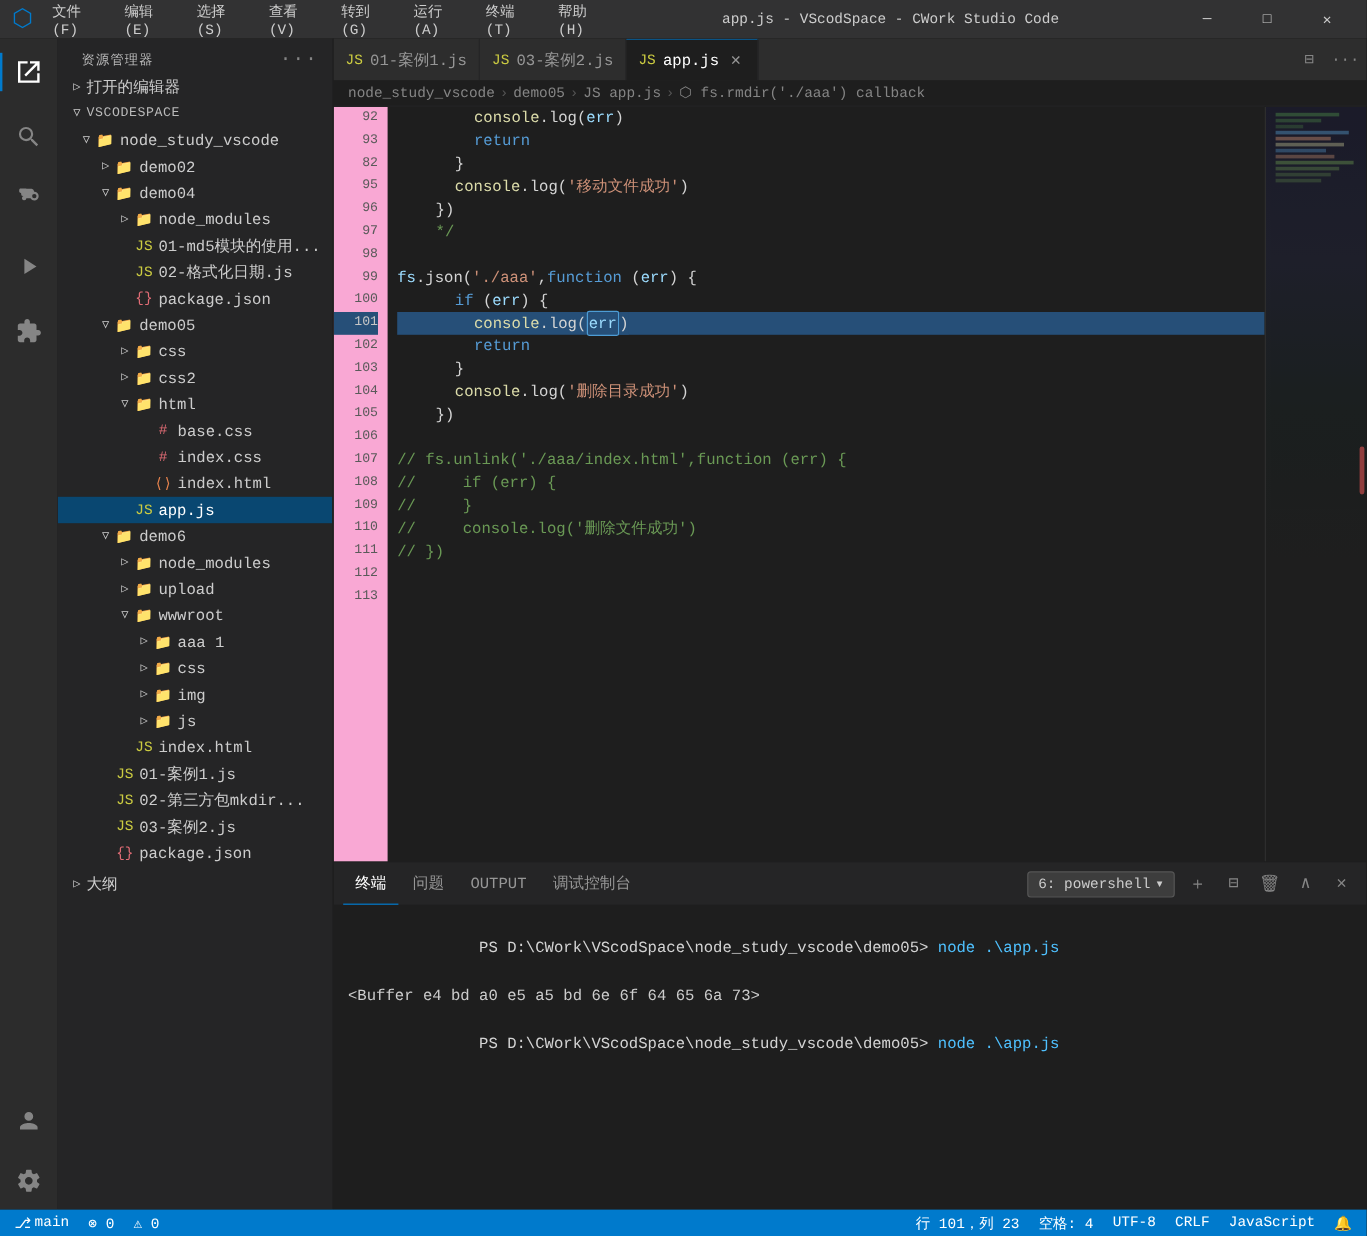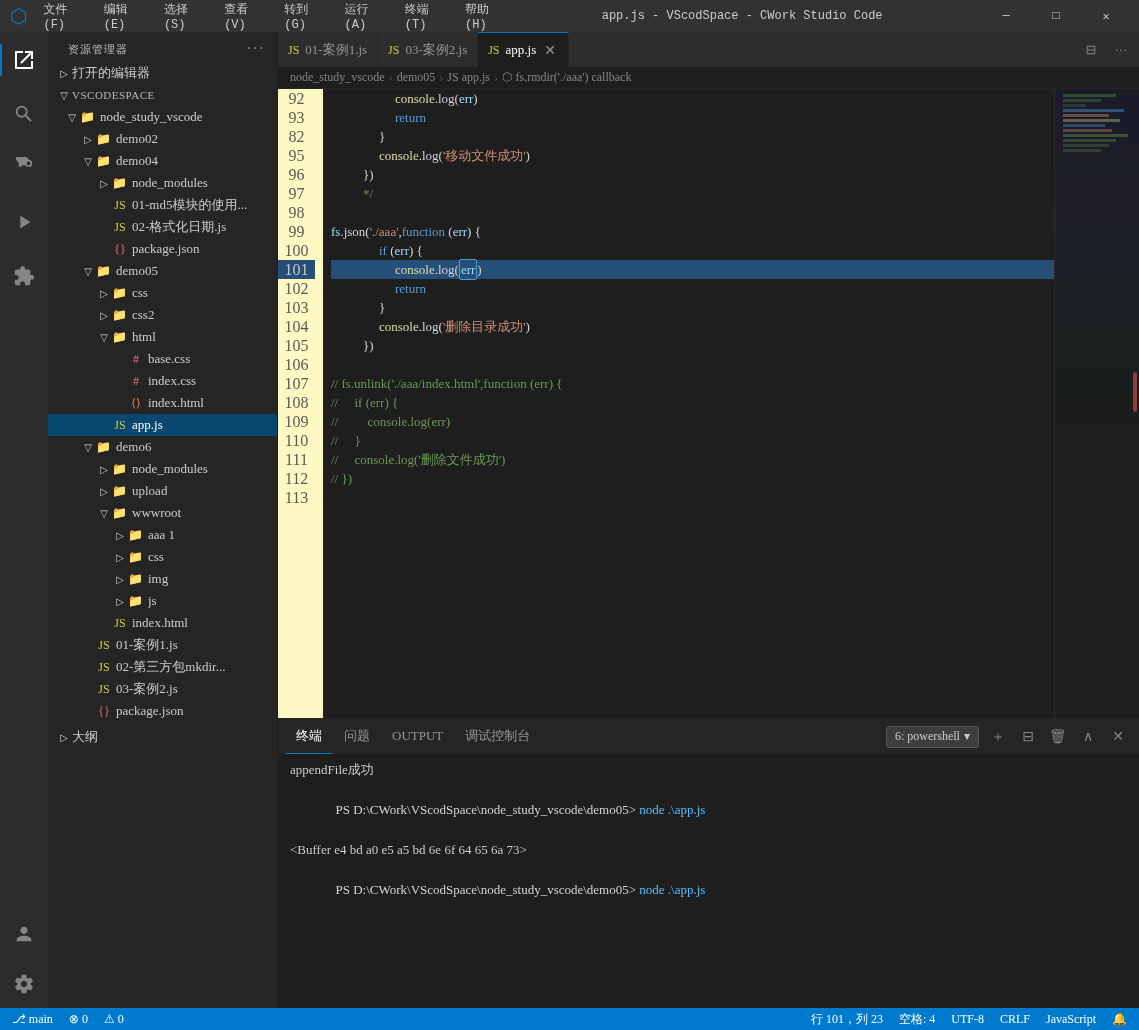--- a/index.html
+++ b/index.html
@@ -54,21 +54,20 @@
       justify-content: center;
       cursor: pointer;
       font-size: 12px;
     }
 
     
     #app {
       display: flex;
       flex-direction: column;
       height: calc(1030px - 32px);
-      font-family: Liberation Serif, serif;
     }
 
     
     #content {
       display: flex;
       flex: 1;
       overflow: hidden;
     }
 
     
@@ -261,26 +260,26 @@
     
     #code-editor {
       flex: 1;
       display: flex;
       overflow: hidden;
       background: #1e1e1e;
       position: relative;
     }
     .line-numbers {
       width: 45px;
-      background: #fef9c3;
+      background: #f9a8d4;
       color: #5a5a5a;
-      text-align: center;
+      text-align: right;
       padding-right: 8px;
       padding-top: 0;
-      font-size: 16px;
+      font-size: 11px;
       line-height: 19px;
       user-select: none;
       flex-shrink: 0;
       overflow: hidden;
     }
     .code-content {
       flex: 1;
       overflow: auto;
       padding-left: 8px;
       font-size: 13px;
@@ -800,23 +799,20 @@
             <div class="code-line">&nbsp;</div>
 
             <div class="code-line">
               <span class="comment">// fs.unlink('./aaa/index.html',function (err) {</span>
             </div>
 
             <div class="code-line">
               <span class="comment">//     if (err) {</span>
             </div>
 
-            <div class="code-line">
-              <span class="comment">//         console.log(err)</span>
-            </div>
 
 
             <div class="code-line">
               <span class="comment">//     }</span>
             </div>
 
             <div class="code-line">
               <span class="comment">//     console.log('删除文件成功')</span>
             </div>
 
@@ -860,21 +856,20 @@
             </div>
             <div class="panel-actions">
               <div class="panel-action-btn">＋</div>
               <div class="panel-action-btn">⊟</div>
               <div class="panel-action-btn">🗑</div>
               <div class="panel-action-btn">∧</div>
               <div class="panel-action-btn">✕</div>
             </div>
           </div>
           <div id="terminal-content">
-            <div class="term-line term-output">appendFile成功</div>
             <div class="term-line">
               <span class="term-prompt">PS D:\CWork\VScodSpace\node_study_vscode\demo05&gt;</span><span class="term-cmd"> node .\app.js</span>
             </div>
             <div class="term-line term-output">&lt;Buffer e4 bd a0 e5 a5 bd 6e 6f 64 65 6a 73&gt;</div>
             <div class="term-line">
               <span class="term-prompt">PS D:\CWork\VScodSpace\node_study_vscode\demo05&gt;</span><span class="term-cmd"> node .\app.js</span>
             </div>
             <div class="term-line">
               
             </div>

